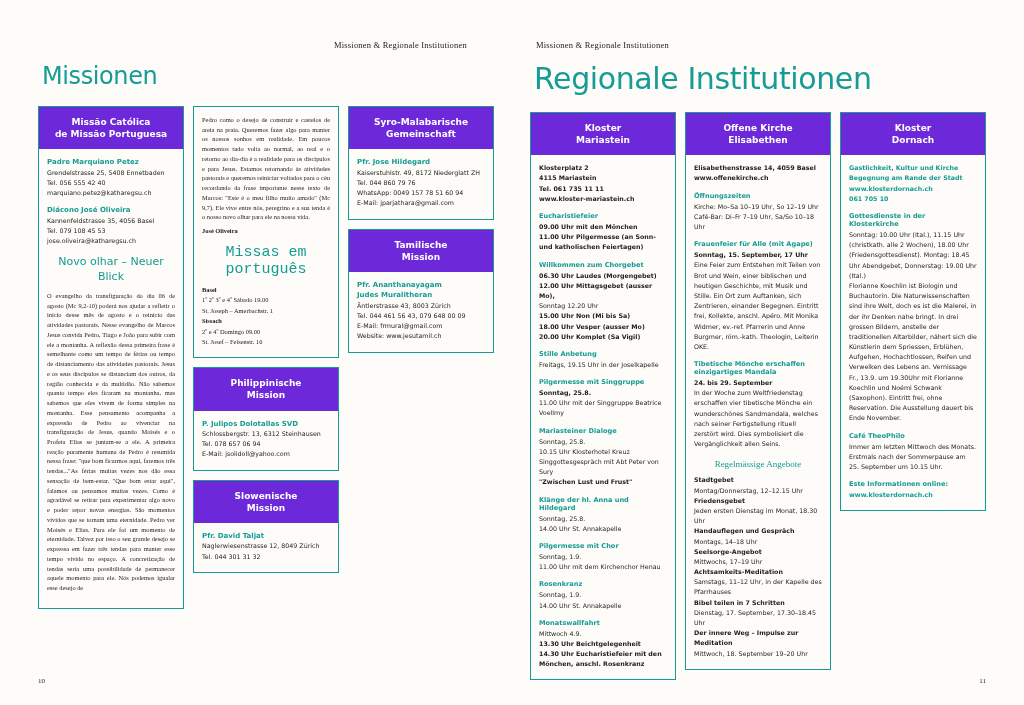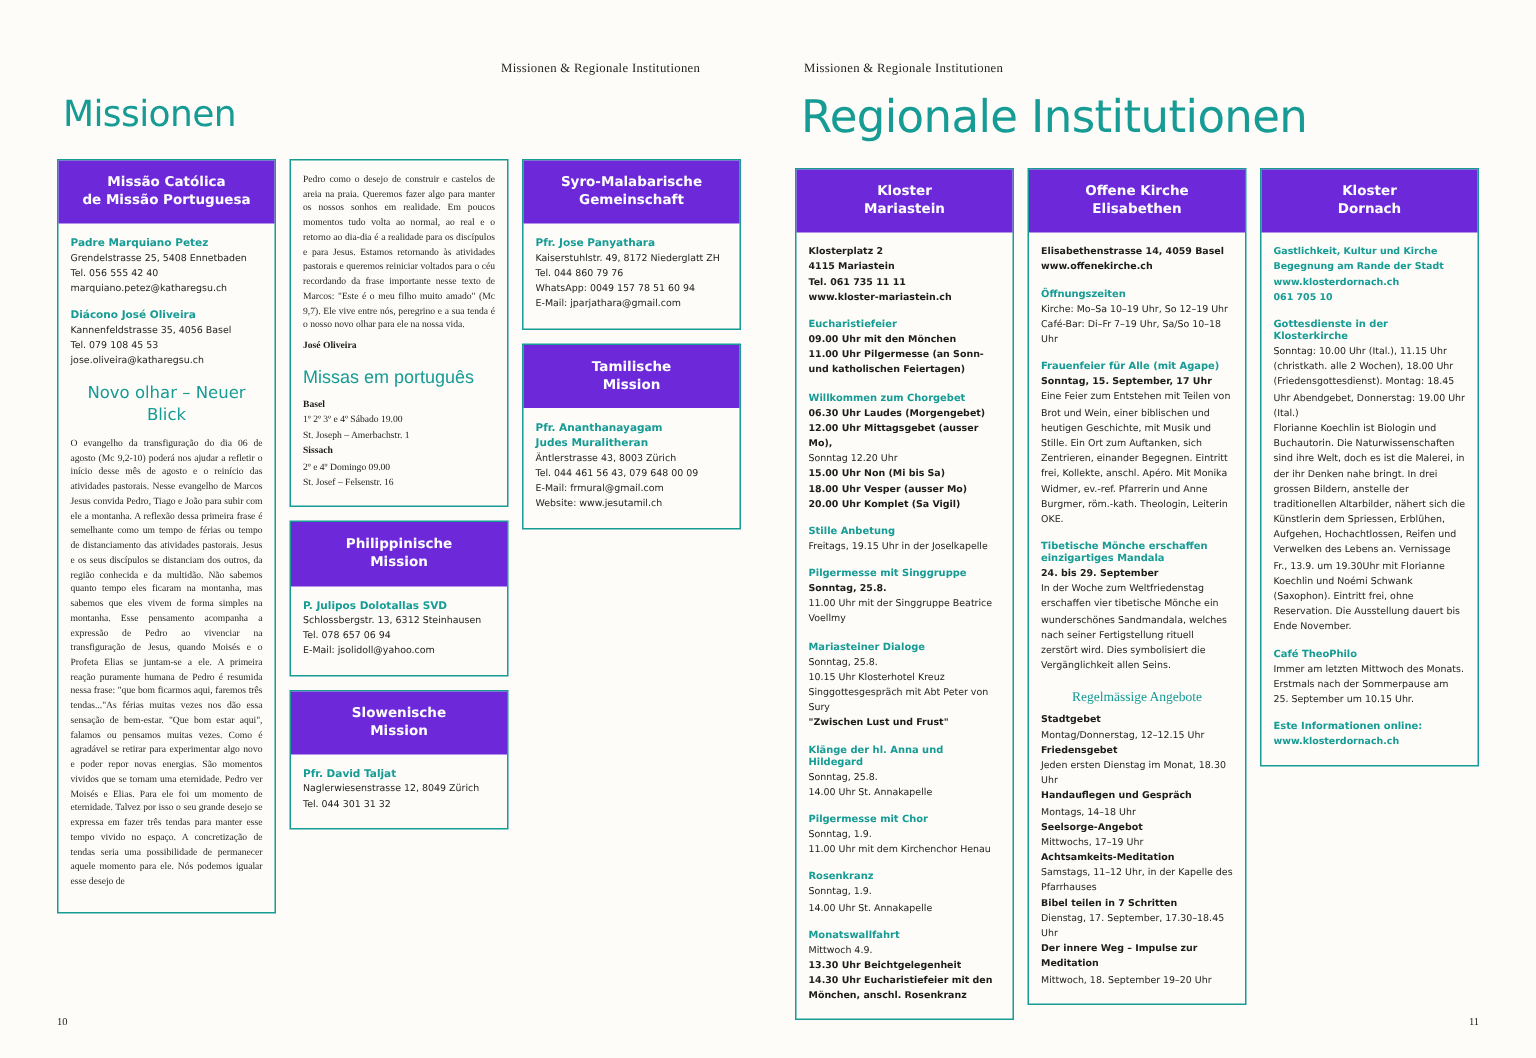--- a/index.html
+++ b/index.html
@@ -68,22 +68,22 @@
   .serif-body {
     font-family:"Liberation Serif", serif;
     font-size:6.4px; line-height:1.52; text-align:justify;
     color:#1d1d1b;
     hyphens:auto;
   }
   .serif-body p { margin:0 0 5px 0; }
   .sig { font-family:"Liberation Serif", serif; font-size:6.4px; font-weight:bold; margin-top:2px; }
 
   .pt-sub {
-    font-family:Liberation Sans, sans-serif;
-    font-size:12px; color:#169b95; margin:10px 0 7px 0;
+    font-family:Liberation Mono, monospace;
+    font-size:15px; color:#169b95; text-align:center; margin:10px 0 7px 0;
   }
   .pt-list { font-family:"Liberation Serif", serif; font-size:6.4px; line-height:1.62; }
   .pt-list .city { font-weight:bold; }
 
   .folio {
     position:absolute; bottom:20px;
     font-family:"Liberation Serif", serif; font-size:7px; color:#1d1d1b;
   }
   .folio-left { left:38px; }
   .folio-right { right:38px; }
@@ -164,21 +164,21 @@
             <div class="line">Tel. 044 301 31 32</div>
           </div>
         </div>
       </div>
 
       <div class="col">
         <div class="box">
           <div class="box-head" style="white-space:pre-line">Syro-Malabarische
 Gemeinschaft</div>
           <div class="box-body">
-            <div class="name">Pfr. Jose Panyathara</div>
+            <div class="name">Pfr. Jose Hildegard</div>
             <div class="line">Kaiserstuhlstr. 49, 8172 Niederglatt ZH</div>
             <div class="line">Tel. 044 860 79 76</div>
             <div class="line">WhatsApp: 0049 157 78 51 60 94</div>
             <div class="line">E-Mail: jparjathara@gmail.com</div>
           </div>
         </div>
 
         <div class="box">
           <div class="box-head" style="white-space:pre-line">Tamilische
 Mission</div>

